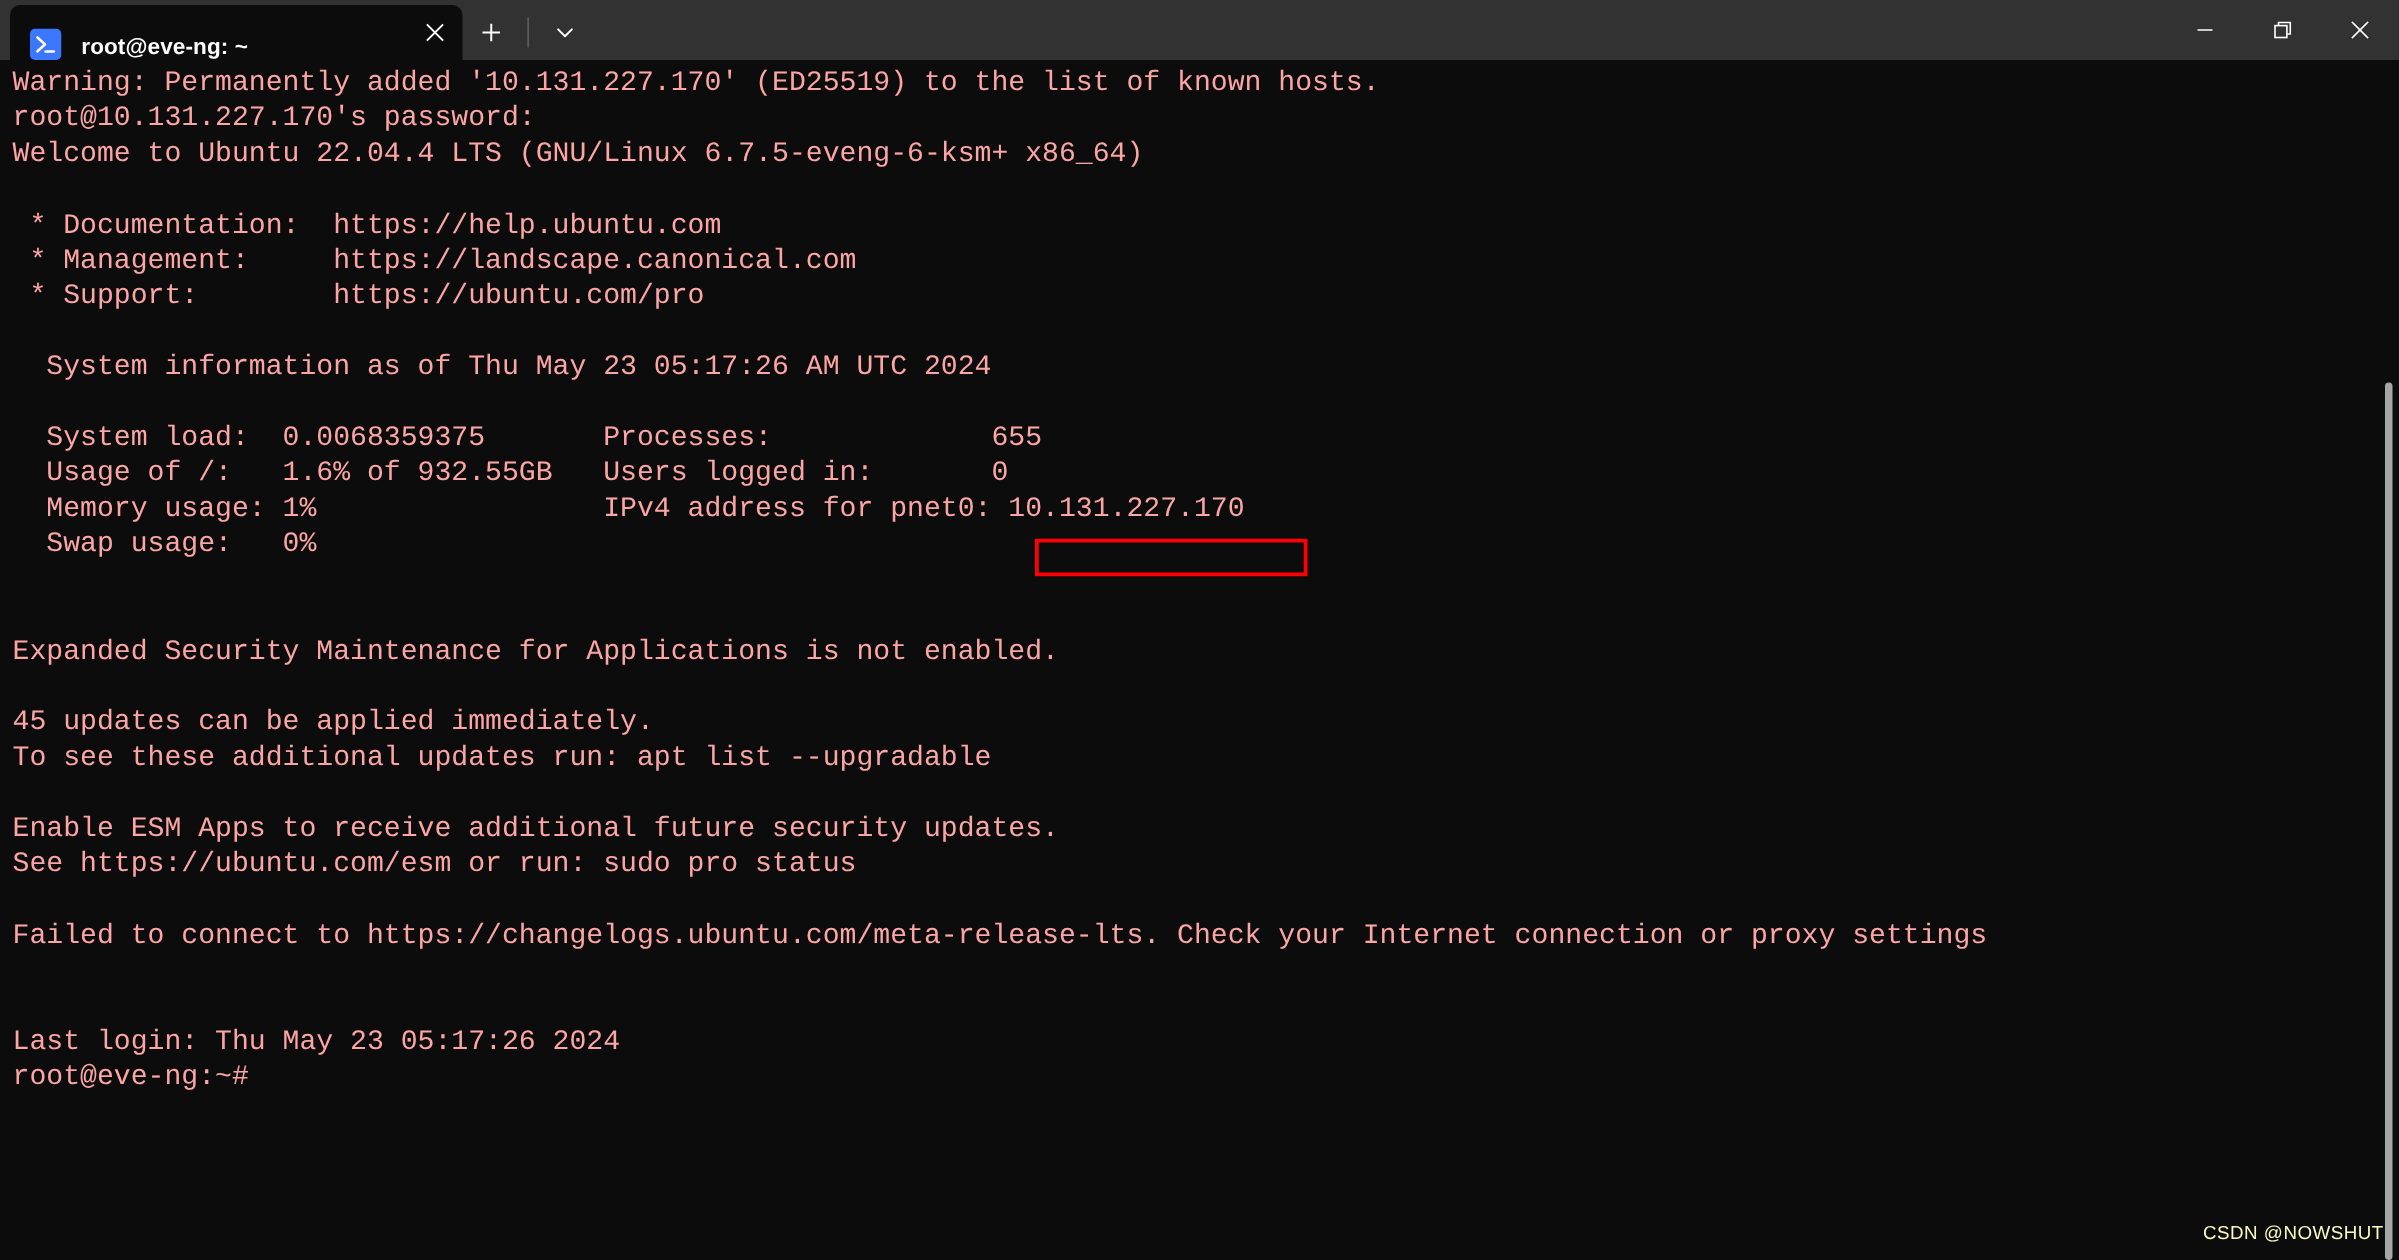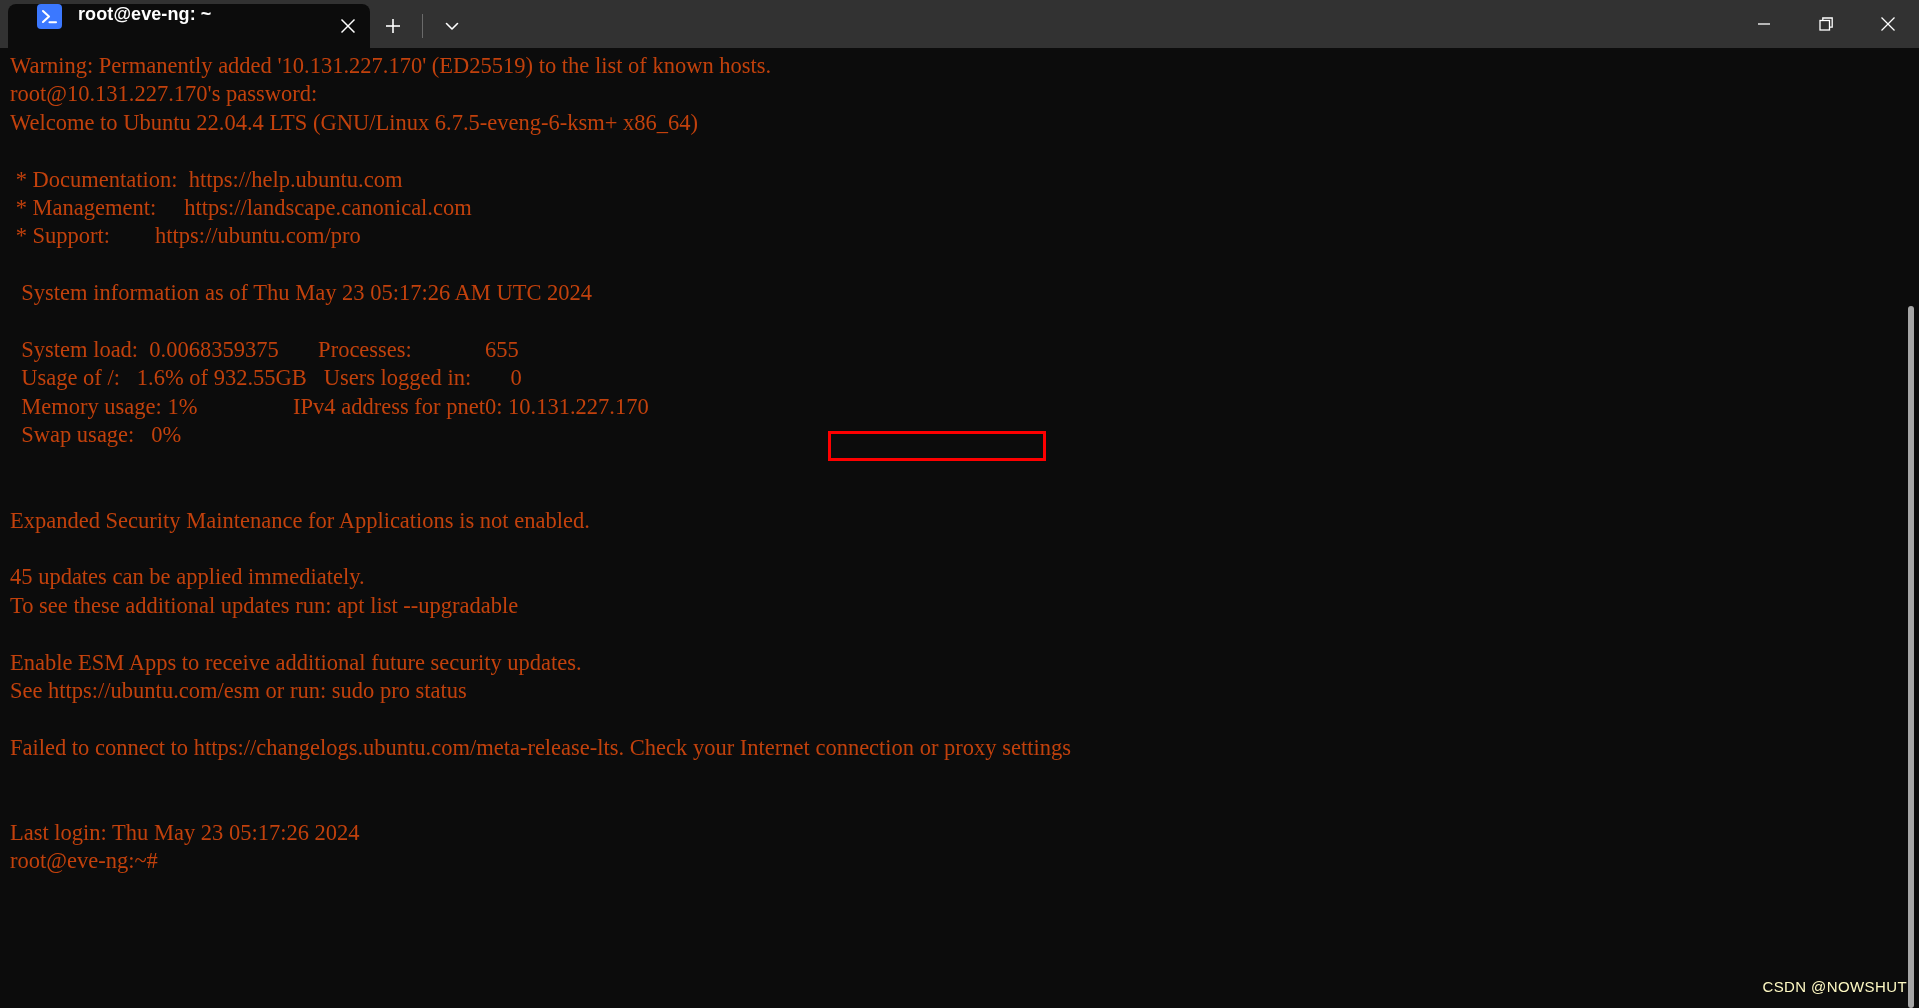--- a/index.html
+++ b/index.html
@@ -31,22 +31,22 @@
     flex: 0 0 auto;
   }
   .tab {
     position: relative;
     margin-left: 8px;
     width: 362px;
     height: 44px;
     background: #0c0c0c;
     border-radius: 8px 8px 0 0;
     display: flex;
-    align-items: flex-start;
-    padding: 0 0 0 29px;
+    align-items: flex-end;
+    padding: 0 0 0 16px;
     box-sizing: border-box;
   }
   .tab-icon {
     width: 25px;
     height: 25px;
     border-radius: 4px;
     background: #3b78ff;
     flex: 0 0 auto;
     position: relative;
   }
@@ -114,22 +114,22 @@
     left: 0;
     width: 1919px;
     height: 960px;
     background: #0c0c0c;
     overflow: hidden;
   }
   .term-text {
     position: absolute;
     top: 0;
     left: 10px;
-    color: #c2410c;
-    font-family: Liberation Serif, serif;
+    color: #fca5a5;
+    font-family: Liberation Mono, monospace;
     font-size: 22.5px;
     line-height: 28.4px;
     white-space: pre;
     letter-spacing: 0px;
     margin: 0;
     padding-top: 4px;
   }
 
   
   .ip-highlight {

